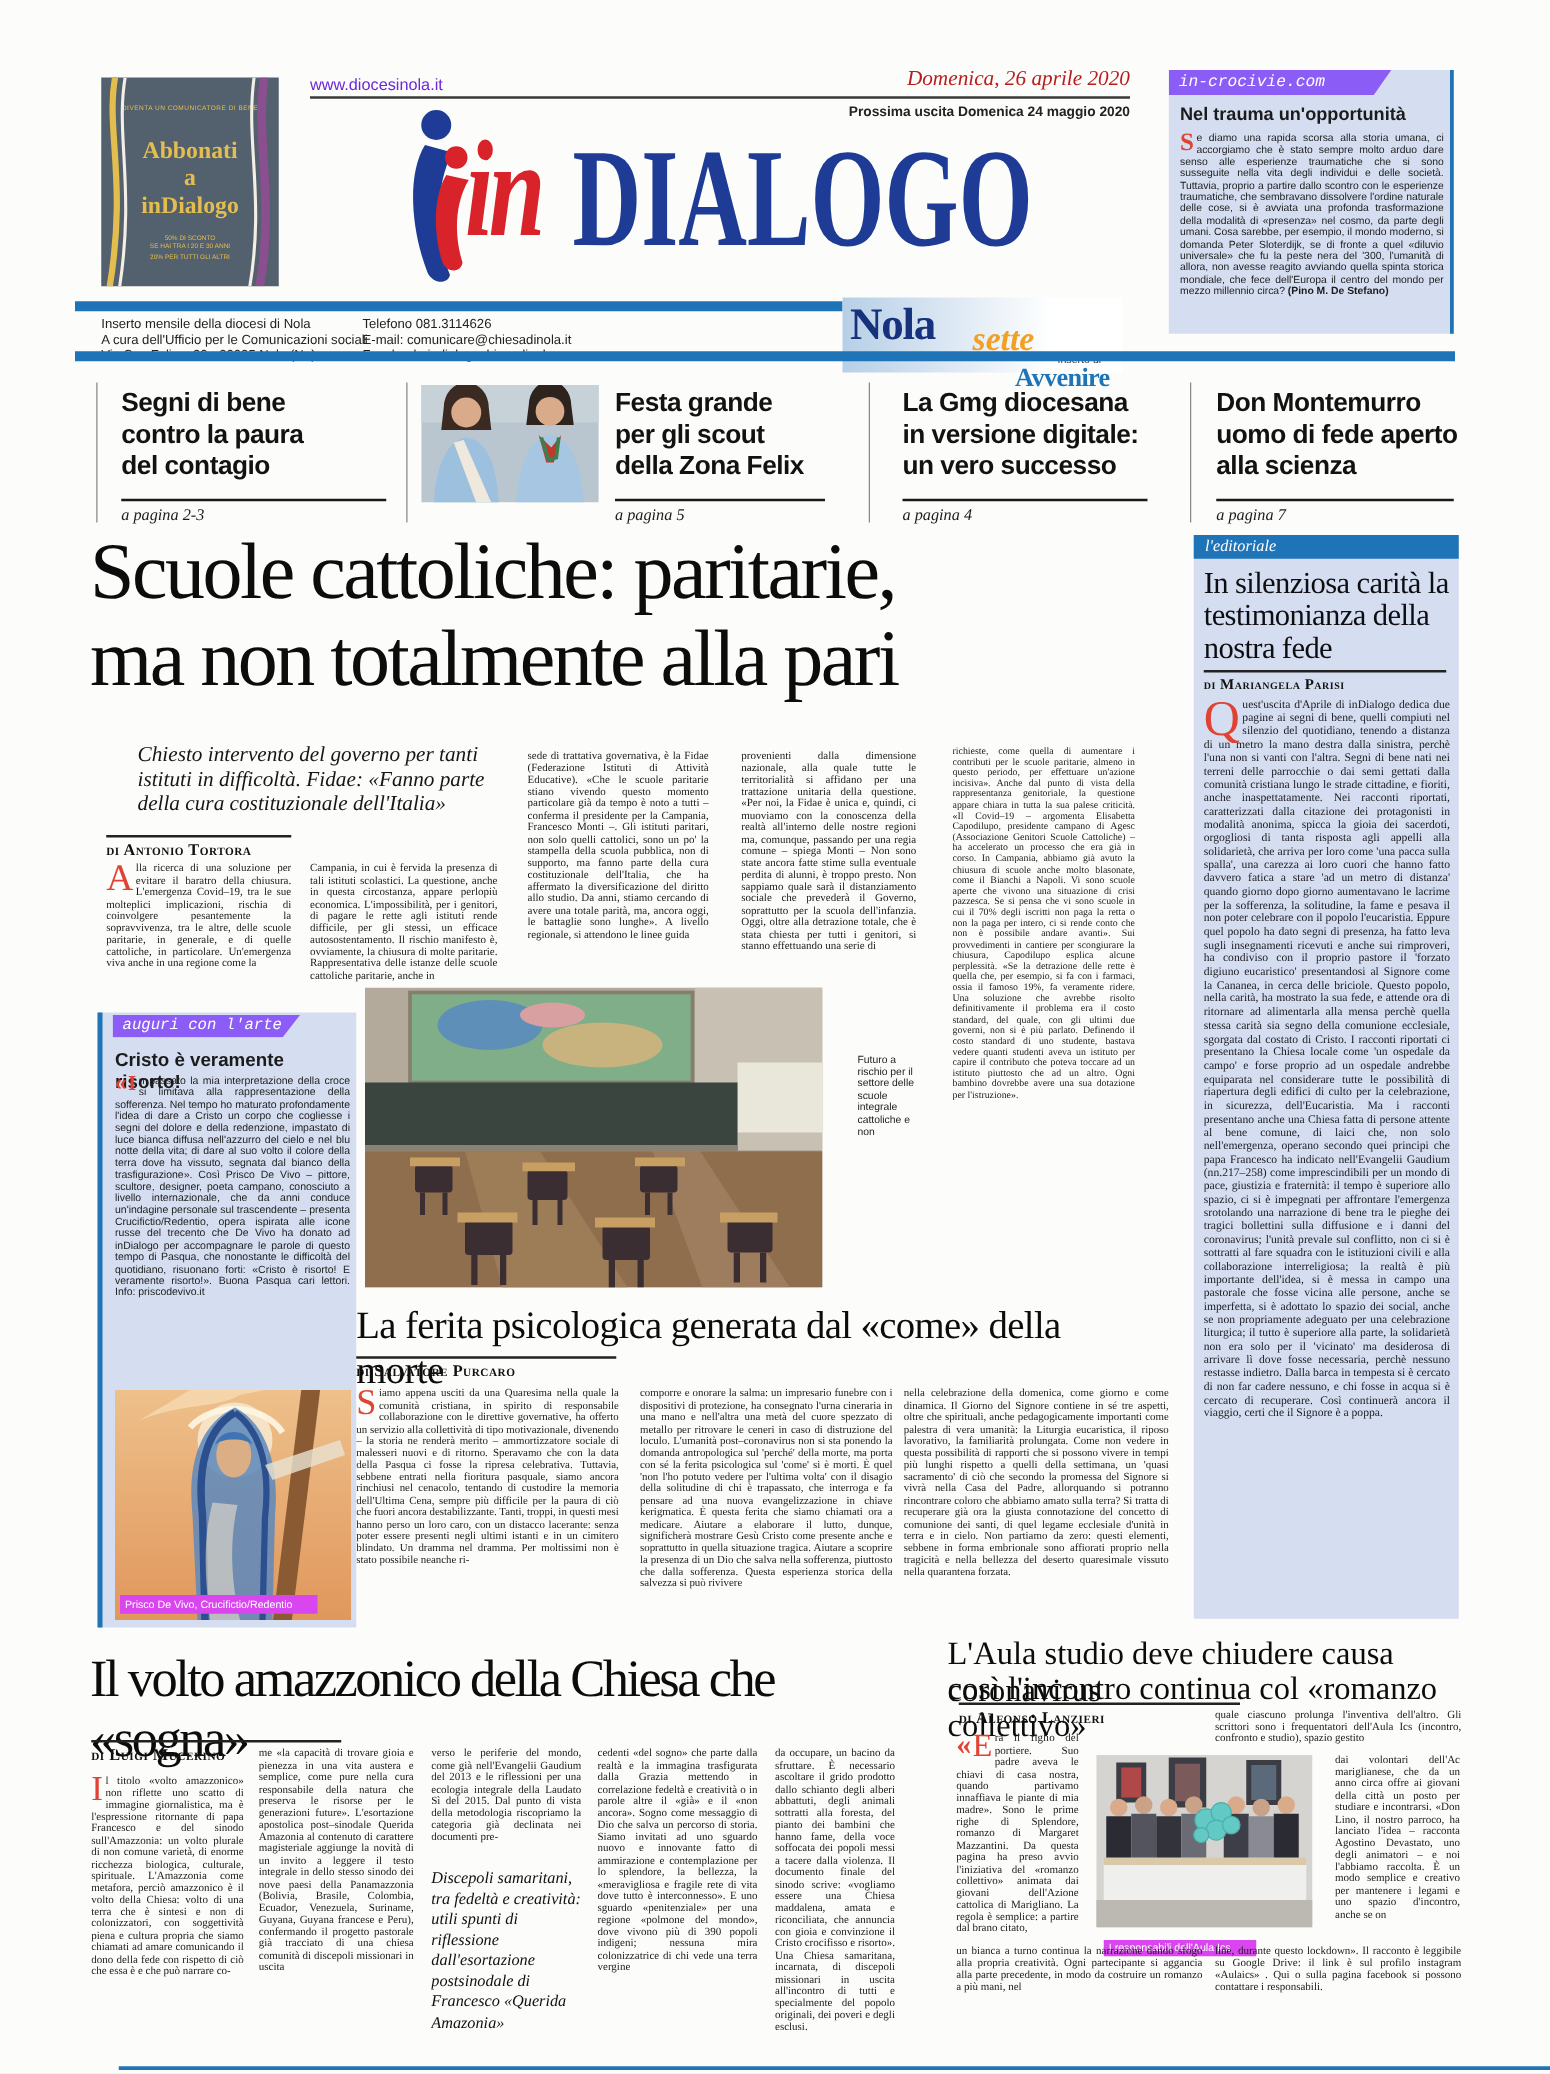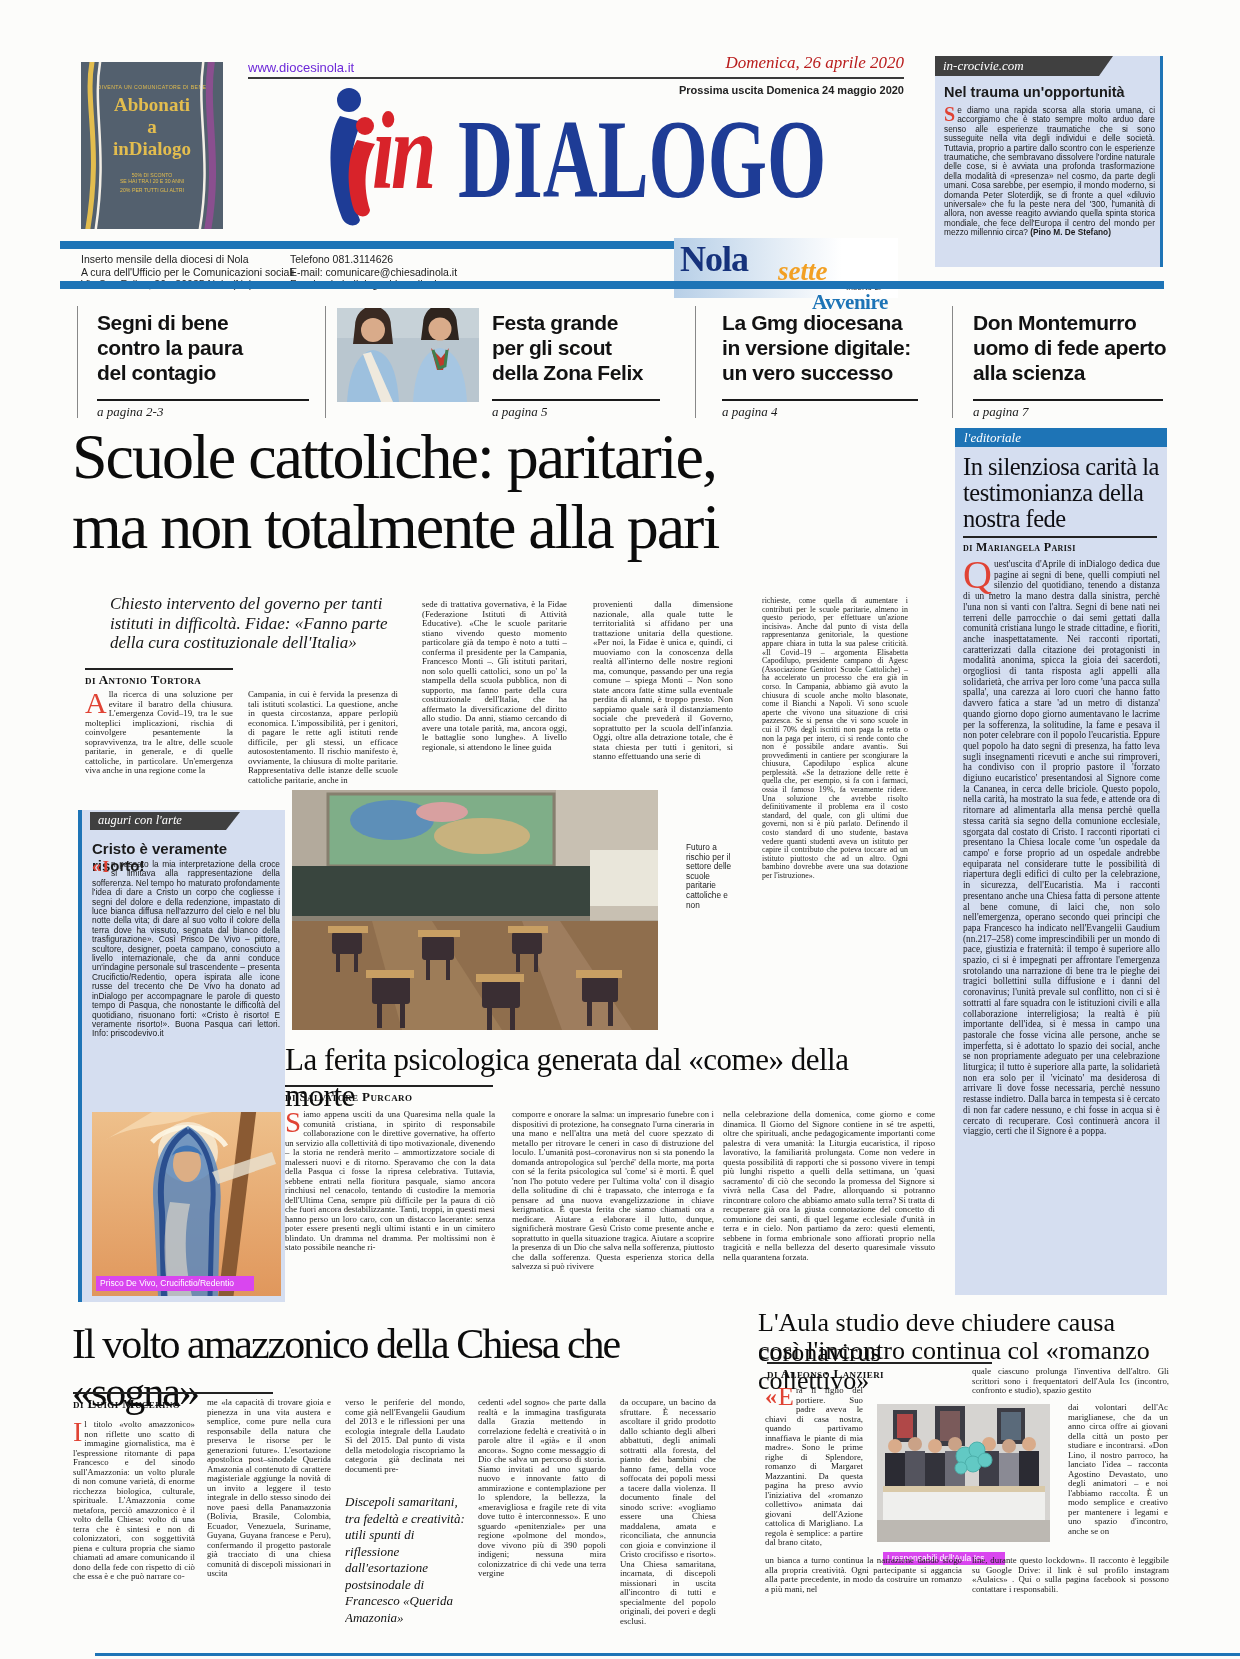--- a/index.html
+++ b/index.html
@@ -6,21 +6,21 @@
   *{box-sizing:border-box;}
   .page{position:relative;width:1240px;height:1659px;margin:0 auto;background:#fcfcfa;overflow:hidden;
         font-family:"Liberation Serif",serif;color:#1c1c1c;}
   .abs{position:absolute;}
   .sans{font-family:"Liberation Sans",sans-serif;}
   .serif{font-family:"Liberation Serif",serif;}
   .just{text-align:justify;text-justify:inter-word;}
   .ovh{overflow:hidden;}
   .blue-band{background:#1e74b6;}
   .box-bg{background:#d5def0;}
-  .tab{background:#404040;color:#fff;font-style:italic;font-family:Liberation Serif, serif;
+  .tab{background:#8b5cf6;color:#fff;font-style:italic;font-family:Liberation Mono, monospace;
        font-size:13px;line-height:17px;padding:1px 10px 2px 8px;
        clip-path:polygon(0 0,100% 0,calc(100% - 14px) 100%,0 100%);}
   .teaser-title{font-family:"Liberation Sans",sans-serif;font-weight:bold;font-size:21px;line-height:25px;
                 letter-spacing:-0.4px;color:#121212;}
   .pag-rule{height:2px;background:#1a1a1a;}
   .pag{font-style:italic;font-size:13px;color:#1a1a1a;}
   .vline{width:1px;background:#888;}
   .headline{font-weight:normal;color:#0c0c0c;letter-spacing:-2px;}
   .byline{font-weight:bold;font-variant:small-caps;font-size:13px;letter-spacing:.4px;color:#111;}
   .byrule{height:2px;background:#222;}
@@ -38,21 +38,21 @@
 <div class="page">
 
   <div class="abs" style="left:81px;top:62px;width:142px;height:167px;background:#53606e;text-align:center;overflow:hidden;">
     <svg width="142" height="167" style="position:absolute;left:0;top:0;" viewBox="0 0 142 167">
       <path d="M12,-5 C2,40 22,80 6,172" stroke="#e3bd4e" stroke-width="5" fill="none"></path>
       <path d="M20,-5 C10,45 28,85 14,172" stroke="#f4efe6" stroke-width="2.5" fill="none"></path>
       <path d="M131,-5 C122,50 140,95 126,172" stroke="#8a4f8f" stroke-width="7" fill="none"></path>
       <path d="M123,-5 C114,50 132,95 118,172" stroke="#f4efe6" stroke-width="2.5" fill="none"></path>
     </svg>
     <div class="sans gold" style="font-size:5.2px;letter-spacing:.4px;margin-top:22px;">DIVENTA UN COMUNICATORE DI BENE</div>
-    <div class="serif gold" style="font-weight:bold;font-size:19px;margin-top:4px;">Abbonati</div>
+    <div class="serif gold" style="font-weight:bold;font-size:19px;margin-top:20px;">Abbonati</div>
     <div class="serif gold" style="font-weight:bold;font-size:19px;line-height:22px;">a</div>
     <div class="serif gold" style="font-weight:bold;font-size:19px;line-height:22px;">inDialogo</div>
     <div class="sans gold" style="font-size:5.2px;margin-top:12px;">50% DI SCONTO</div>
     <div class="sans gold" style="font-size:5.2px;">SE HAI TRA I 20 E 30 ANNI</div>
     <div class="sans gold" style="font-size:5.2px;margin-top:3px;">20% PER TUTTI GLI ALTRI</div>
   </div>
 
   <div class="abs sans" style="left:248px;top:60px;font-size:13px;color:#6d28d9;">www.diocesinola.it</div>
   <div class="abs" style="left:248px;top:77px;width:656px;height:2px;background:#3a3a3a;"></div>
   <div class="abs" style="left:600px;top:53px;width:304px;text-align:right;font-style:italic;font-size:17px;color:#b91c1c;">Domenica, 26 aprile 2020</div>
@@ -181,21 +181,21 @@
     </g>
     <g fill="#c89f63">
       <rect x="36" y="136" width="40" height="7"></rect>
         <rect x="126" y="140" width="42" height="7"></rect>
         <rect x="216" y="136" width="40" height="7"></rect>
       <rect x="74" y="180" width="48" height="8"></rect>
         <rect x="184" y="184" width="48" height="8"></rect>
         <rect x="284" y="180" width="46" height="8"></rect>
     </g>
   </svg>
-  <div class="abs bodysans" style="left:686px;top:843px;width:56px;font-size:8.3px;line-height:9.6px;">Futuro a rischio per il settore delle scuole paritarie cattoliche e non</div>
+  <div class="abs bodysans" style="left:686px;top:843px;width:56px;font-size:8.3px;line-height:9.6px;">Futuro a rischio per il settore delle scuole integrale cattoliche e non</div>
 
   <div class="abs box-bg" style="left:78px;top:810px;width:207px;height:492px;border-left:4px solid #1e74b6;">
     <div class="tab" style="position:absolute;left:8px;top:2px;width:150px;height:18px;font-size:12.5px;line-height:15px;">auguri con l'arte</div>
     <div class="bodysans" style="position:absolute;left:10px;top:30px;width:190px;font-weight:bold;font-size:15px;">Cristo è veramente risorto!</div>
     <div class="bodysans just ovh" style="position:absolute;left:10px;top:50px;width:188px;height:248px;font-size:8.4px;line-height:9.4px;">
       <span class="oq" style="font-size:17px;line-height:14px;">«</span><span class="dc sans" style="font-size:17px;font-weight:bold;">I</span><span>n passato la mia interpretazione della croce si limitava alla rappresentazione della sofferenza. Nel tempo ho maturato profondamente l'idea di dare a Cristo un corpo che cogliesse i segni del dolore e della redenzione, impastato di luce bianca diffusa nell'azzurro del cielo e nel blu notte della vita; di dare al suo volto il colore della terra dove ha vissuto, segnata dal bianco della trasfigurazione». Così Prisco De Vivo – pittore, scultore, designer, poeta campano, conosciuto a livello internazionale, che da anni conduce un'indagine personale sul trascendente – presenta Crucifictio/Redentio, opera ispirata alle icone russe del trecento che De Vivo ha donato ad inDialogo per accompagnare le parole di questo tempo di Pasqua, che nonostante le difficoltà del quotidiano, risuonano forti: «Cristo è risorto! E veramente risorto!». Buona Pasqua cari lettori. Info: priscodevivo.it</span>
     </div>
     <svg style="position:absolute;left:10px;top:302px;" width="189" height="184" viewBox="0 0 189 184">
       <defs>
         <linearGradient id="pbg" x1="0" y1="0" x2="0" y2="1">

